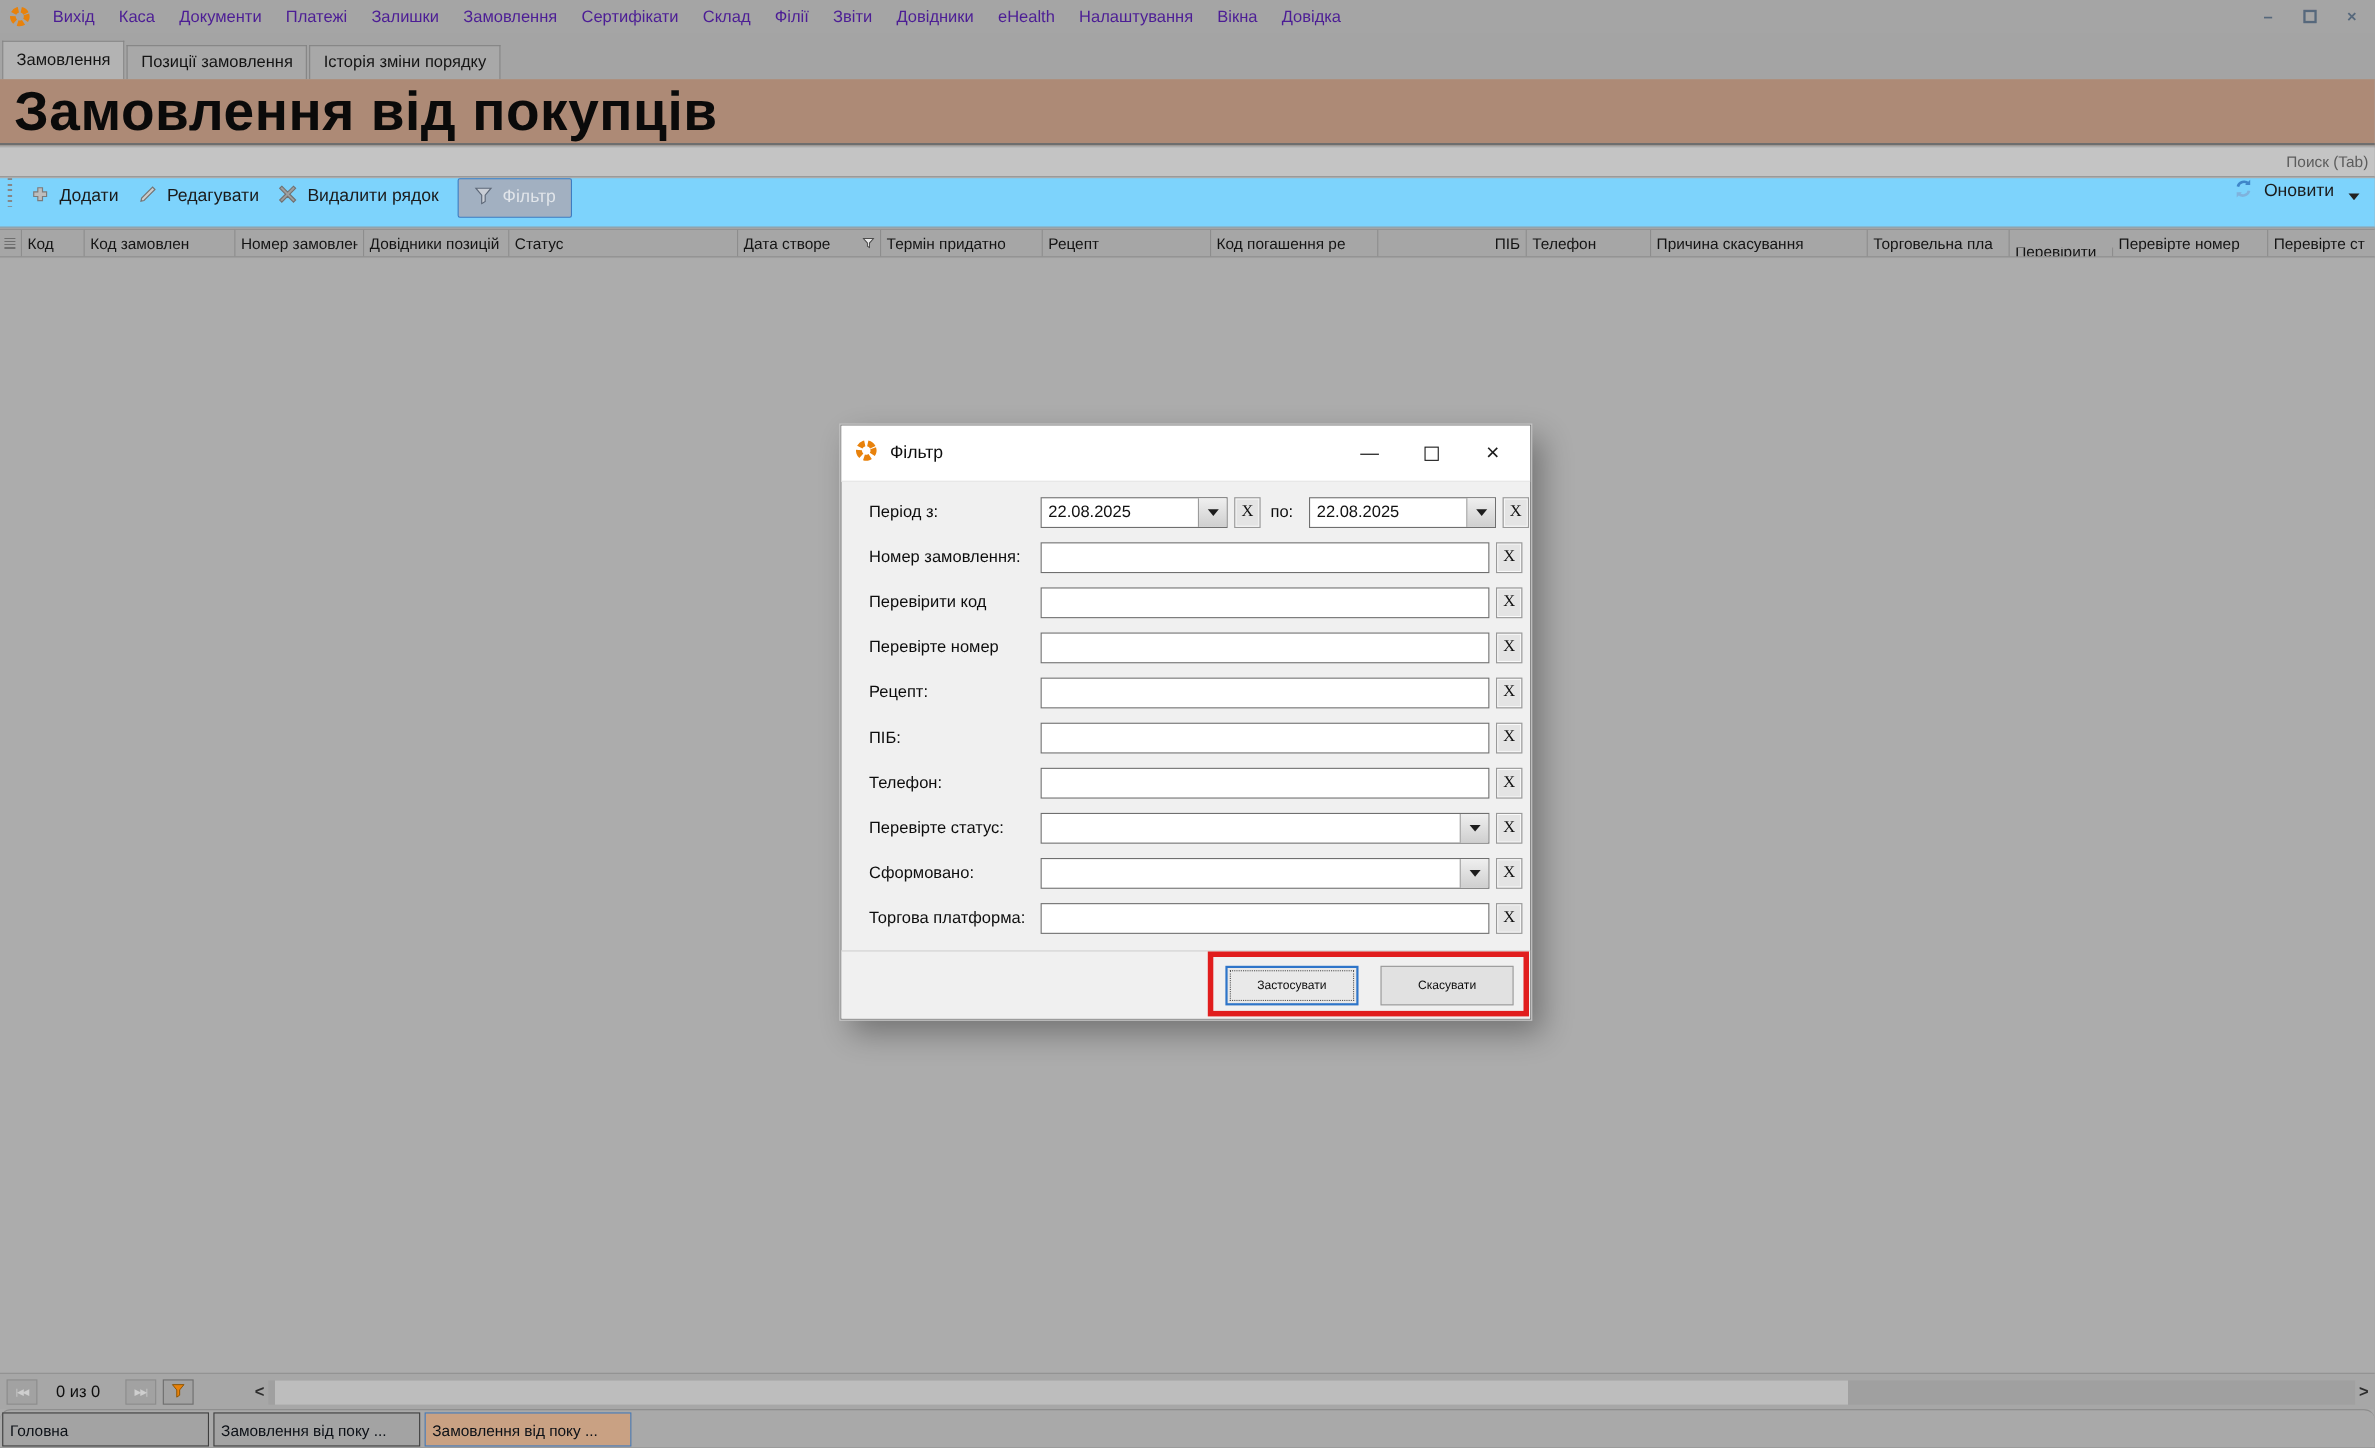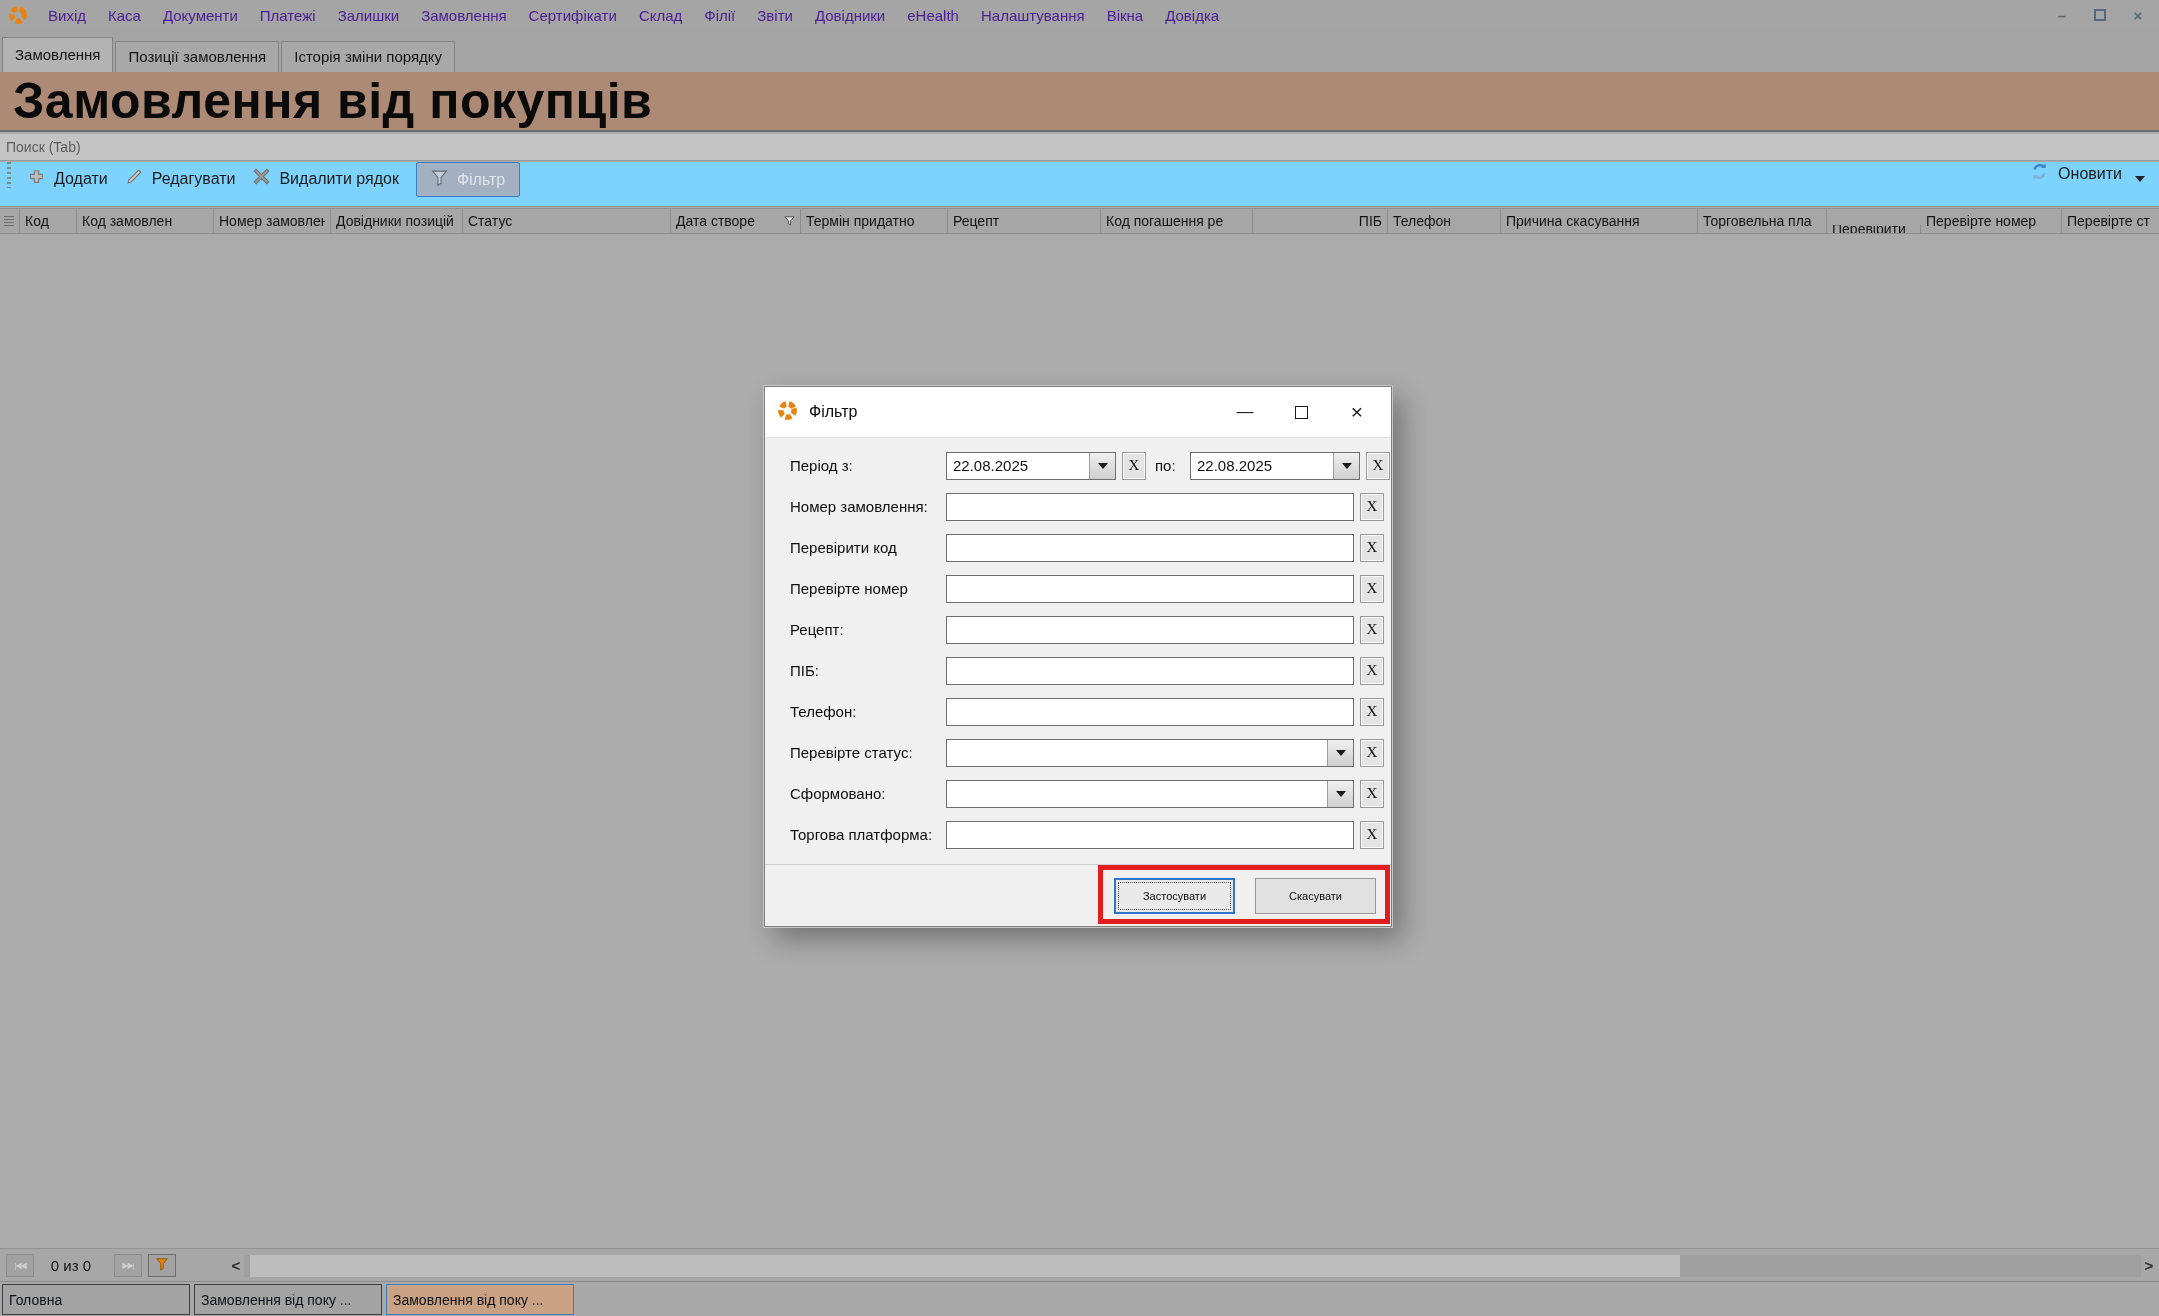--- a/index.html
+++ b/index.html
@@ -22,21 +22,21 @@
   .tabbar{position:absolute;top:30px;left:0;right:0;height:42px;background:#a4a4a4;display:flex;align-items:flex-end;padding-left:2px;}
   .tab{height:31px;line-height:30px;padding:0 12px;font-size:15px;color:#141414;background:#a8a8a8;
        border:1px solid #848484;border-bottom:none;margin-right:2px;white-space:nowrap;cursor:default;}
   .tab.active{background:#b3b3b3;height:35px;line-height:34px;}
 
   
   .page-header{position:absolute;top:72px;left:0;right:0;height:60px;background:var(--header-bg,#ad8a76);
        border-bottom:2px solid #6e6e6e;display:flex;align-items:center;padding-left:13px;
        font-size:50px;font-weight:bold;color:#0a0a0a;letter-spacing:.5px;}
   .search-input{position:absolute;top:134px;left:0;right:0;height:27px;background:#c4c4c4;border:none;
-       border-bottom:1px solid #9a9a9a;font-size:14px;color:#4c1d95;padding:0 6px;font-family:"Liberation Sans",sans-serif;}
+       border-bottom:1px solid #9a9a9a;font-size:14px;color:#4c1d95;padding:0 6px;font-family:"Liberation Sans",sans-serif;text-align:right;}
   .search-input::placeholder{color:#5c5c5c;opacity:1;}
 
   
   .toolbar{position:absolute;top:162px;left:0;right:0;height:45px;background:#7dd3fc;border-bottom:1px solid #949494;
        display:flex;align-items:flex-start;padding-left:5px;}
   .tgrip{width:4px;height:26px;margin:0 8px 0 2px;
        background-image:repeating-linear-gradient(#868686 0 2px,transparent 2px 5px);}
   .tbtn{display:flex;align-items:center;gap:9px;font-size:16px;color:#1b1b1b;padding:6px 9px;cursor:default;white-space:nowrap;}
   .filter-btn{border:1px solid #3e7cc1;background:#a2b0c1;color:#e1e5ea;margin-left:8px;padding:6px 14px;border-radius:2px;}
   .refresh-group{margin-left:auto;margin-right:14px;display:flex;align-items:center;gap:9px;font-size:16px;color:#1b1b1b;cursor:default;}
@@ -95,21 +95,21 @@
   .navcount{margin:0 11px;font-size:15px;color:#0f0f0f;min-width:52px;text-align:center;}
   .nav-filter-btn{width:28px;height:23px;border:1px solid #6e6e6e;background:#a2a2a2;margin-left:6px;
        display:flex;align-items:center;justify-content:center;padding:0;cursor:default;}
   .hscroll{position:absolute;left:228px;right:2px;top:5px;height:23px;display:flex;align-items:center;}
   .hs-arrow{width:16px;font-size:15px;font-weight:bold;color:#2d2d2d;text-align:center;cursor:default;}
   .hs-track{flex:1;height:22px;background:#a0a0a0;position:relative;}
   .hs-thumb{position:absolute;left:6px;top:0;width:1430px;height:100%;background:#bdbdbd;cursor:default;}
 
   
   .taskbar{position:absolute;top:1281px;left:0;right:0;height:35px;background:#a9a9a9;border-top:1px solid #8b8b8b;
-       display:flex;gap:4px;padding:2px 2px 1px 2px;}
+       display:flex;gap:4px;padding:2px 2px 1px 2px;border-radius:10px;}
   .ttab{width:188px;border:1px solid #3e3e3e;background:#a3a3a3;font-size:14px;color:#0c1016;
        display:flex;align-items:center;padding-left:6px;white-space:nowrap;overflow:hidden;cursor:default;}
   .ttab.active{background:var(--active-task-tab-bg,#c9a183);border:1px solid #3e7cc1;}
 </style>
 </head>
 <body>
 
 <div id="app">
 
   <div class="menubar">

